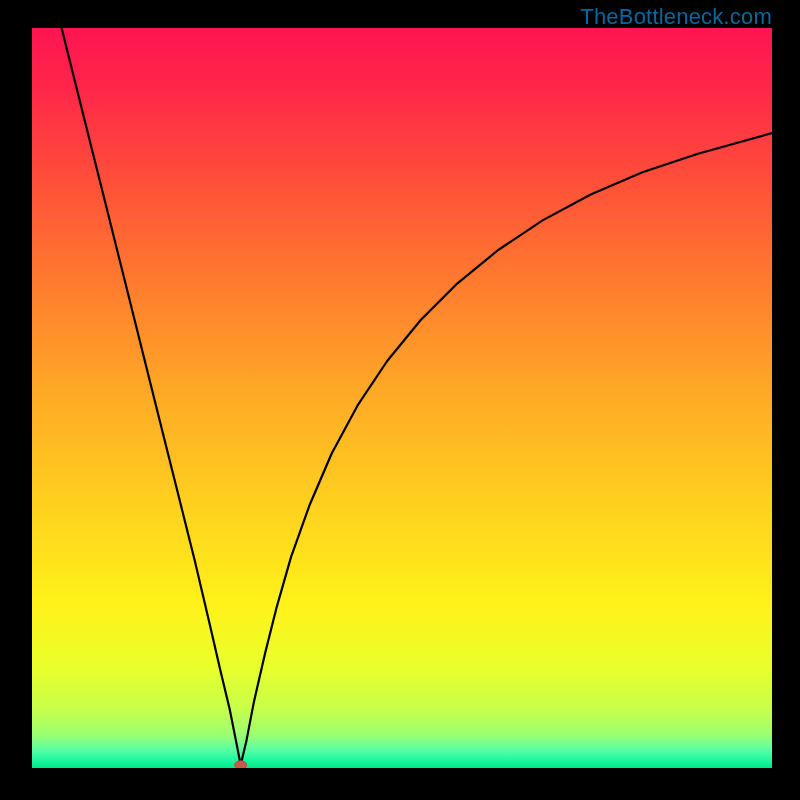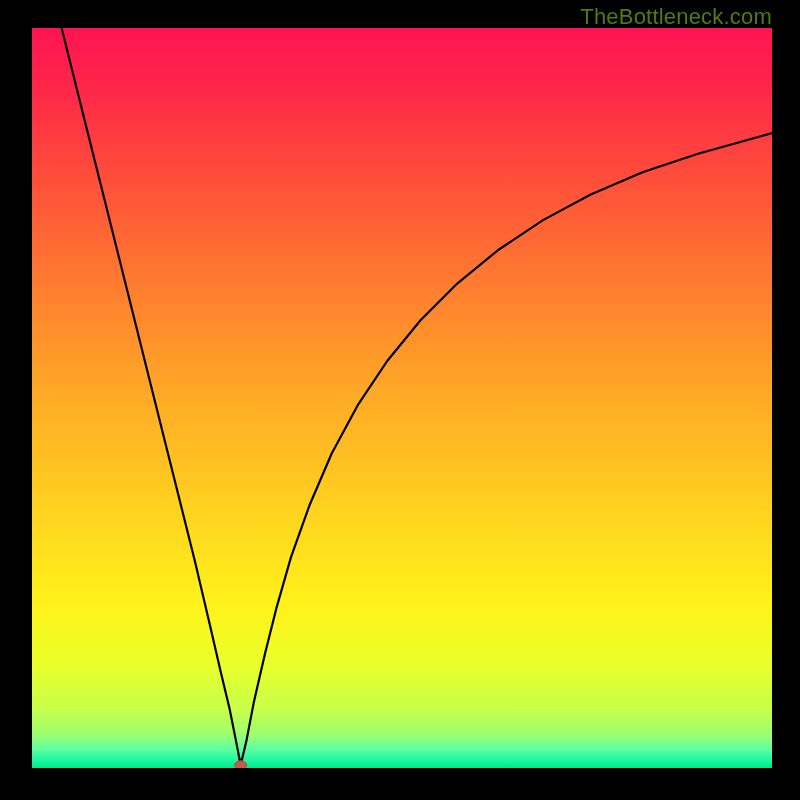--- a/index.html
+++ b/index.html
@@ -24,21 +24,21 @@
     left: 32px;
     top: 28px;
     width: 740px;
     height: 740px;
     overflow: hidden;
   }
   .watermark {
     position: absolute;
     top: 4px;
     right: 28px;
-    color: #4d7c0f;
+    color: #0369a1;
     font-size: 22px;
     font-weight: 400;
     letter-spacing: 0.2px;
     user-select: none;
   }
 </style>
 </head>
 <body>
 
 <div class="frame">

